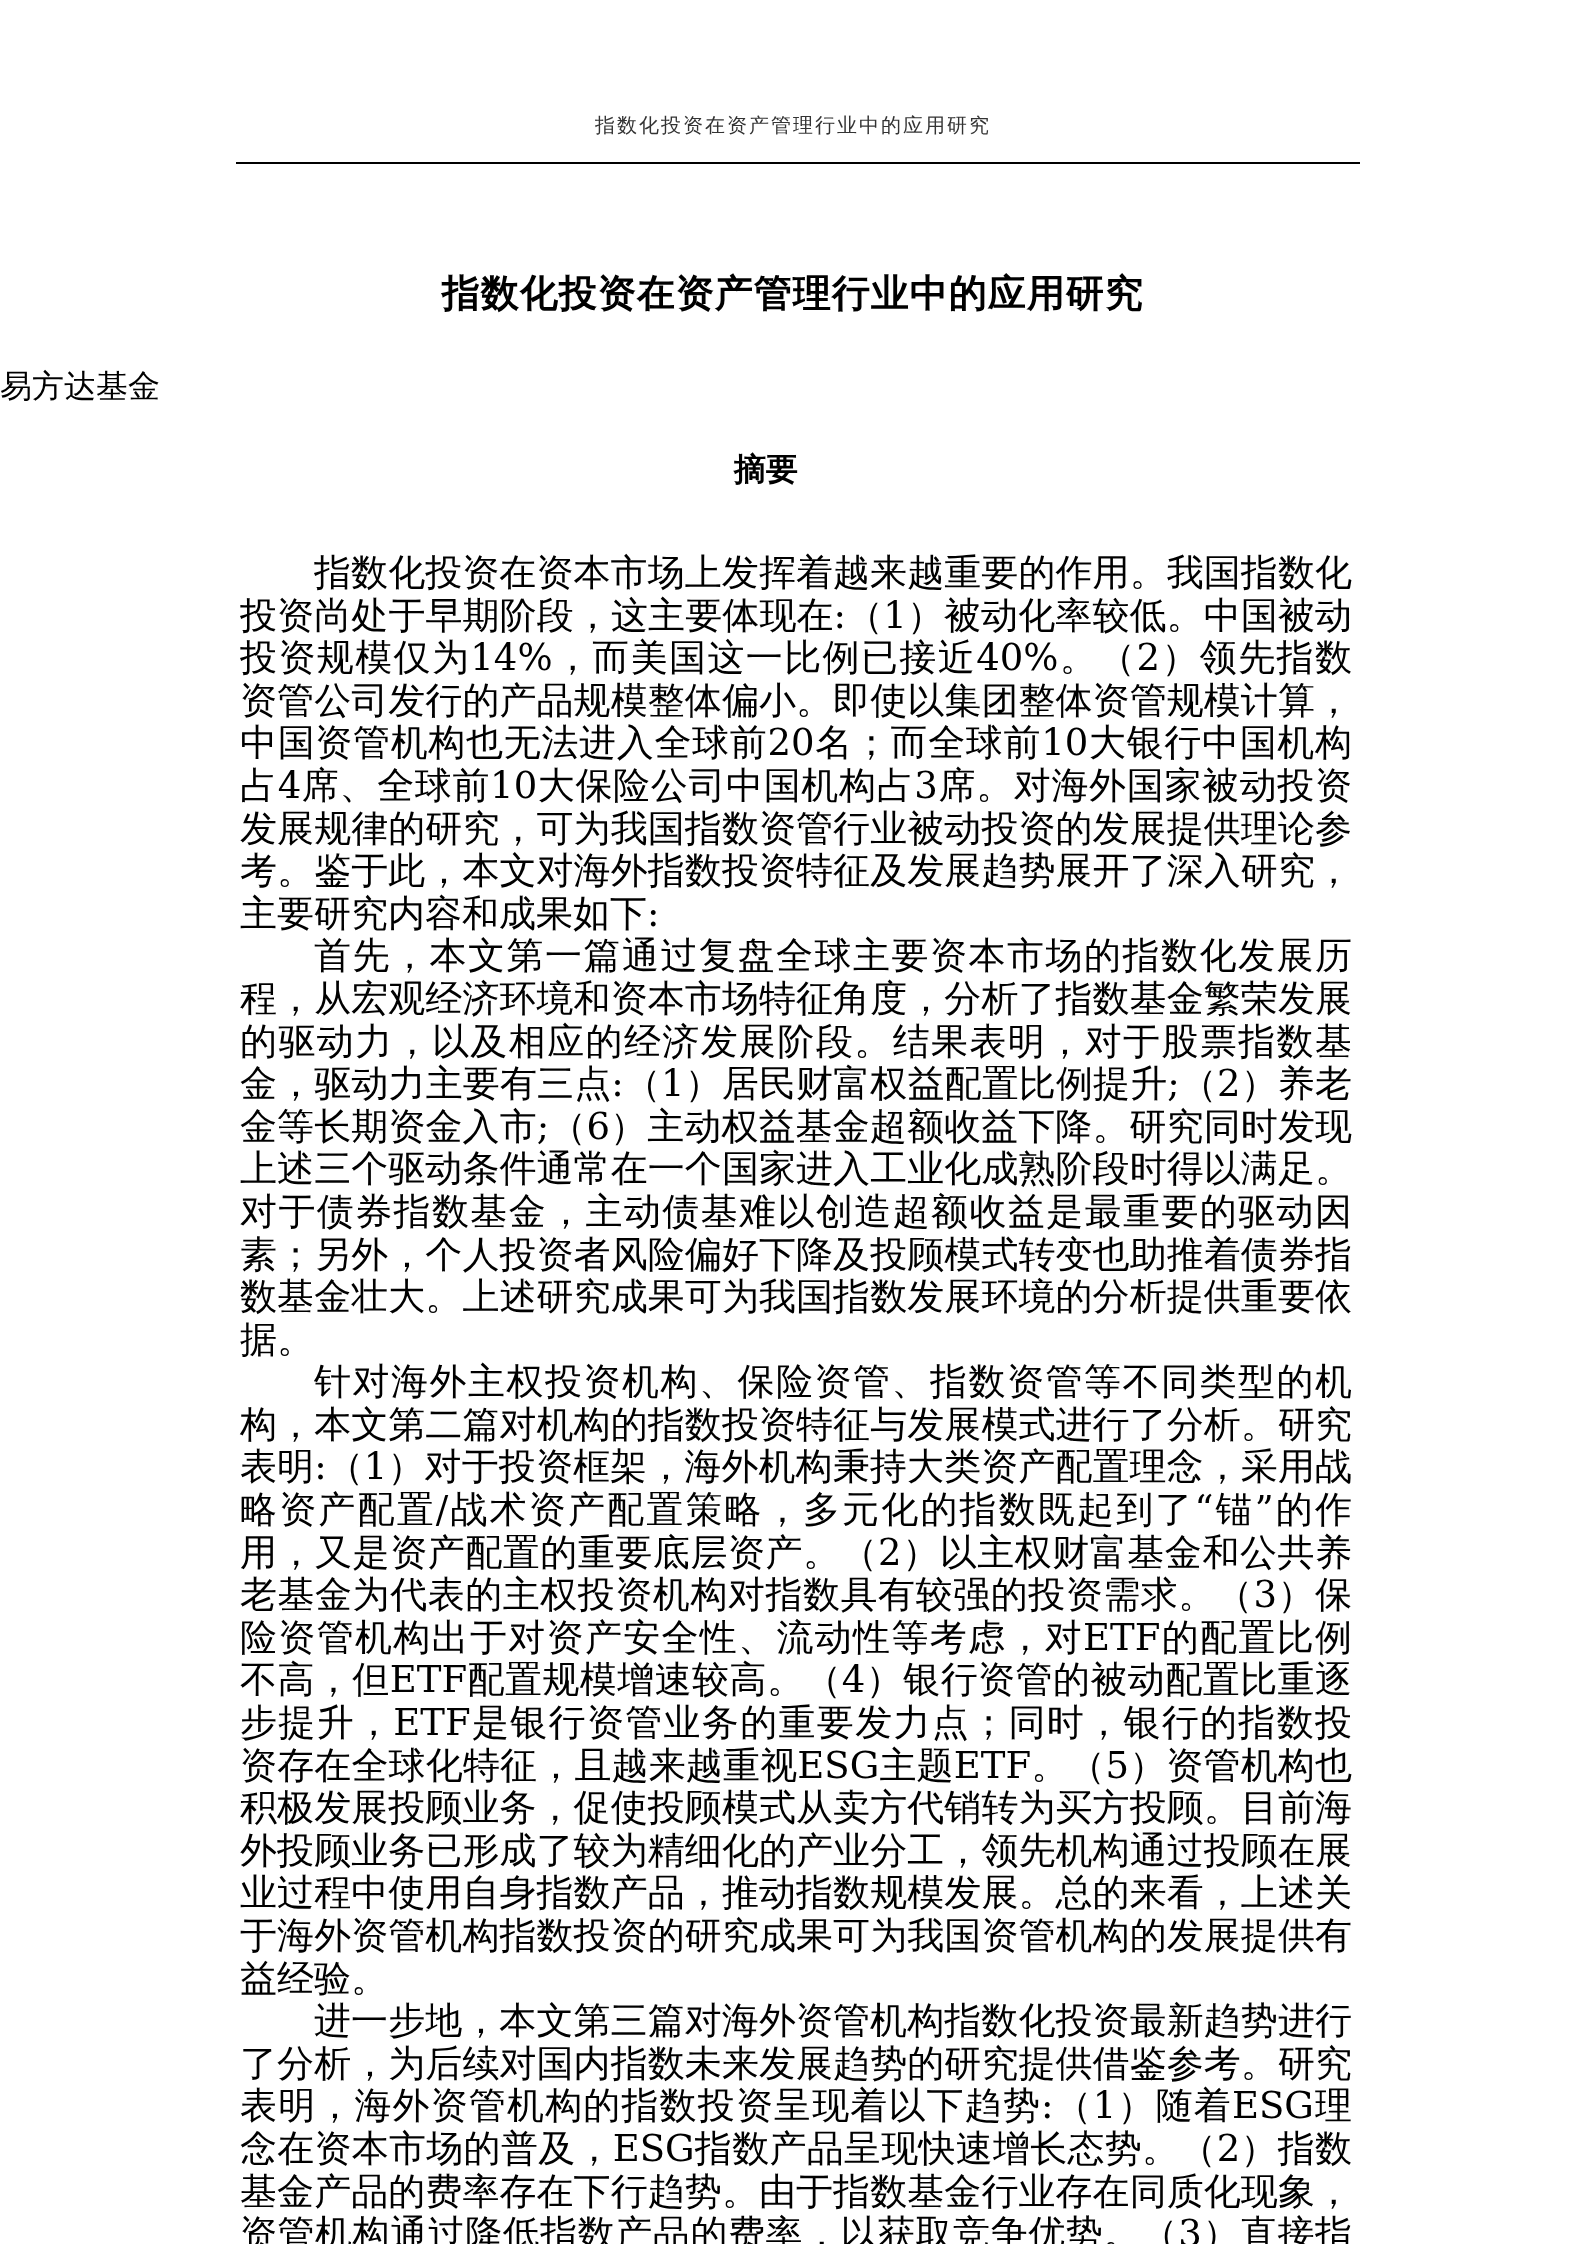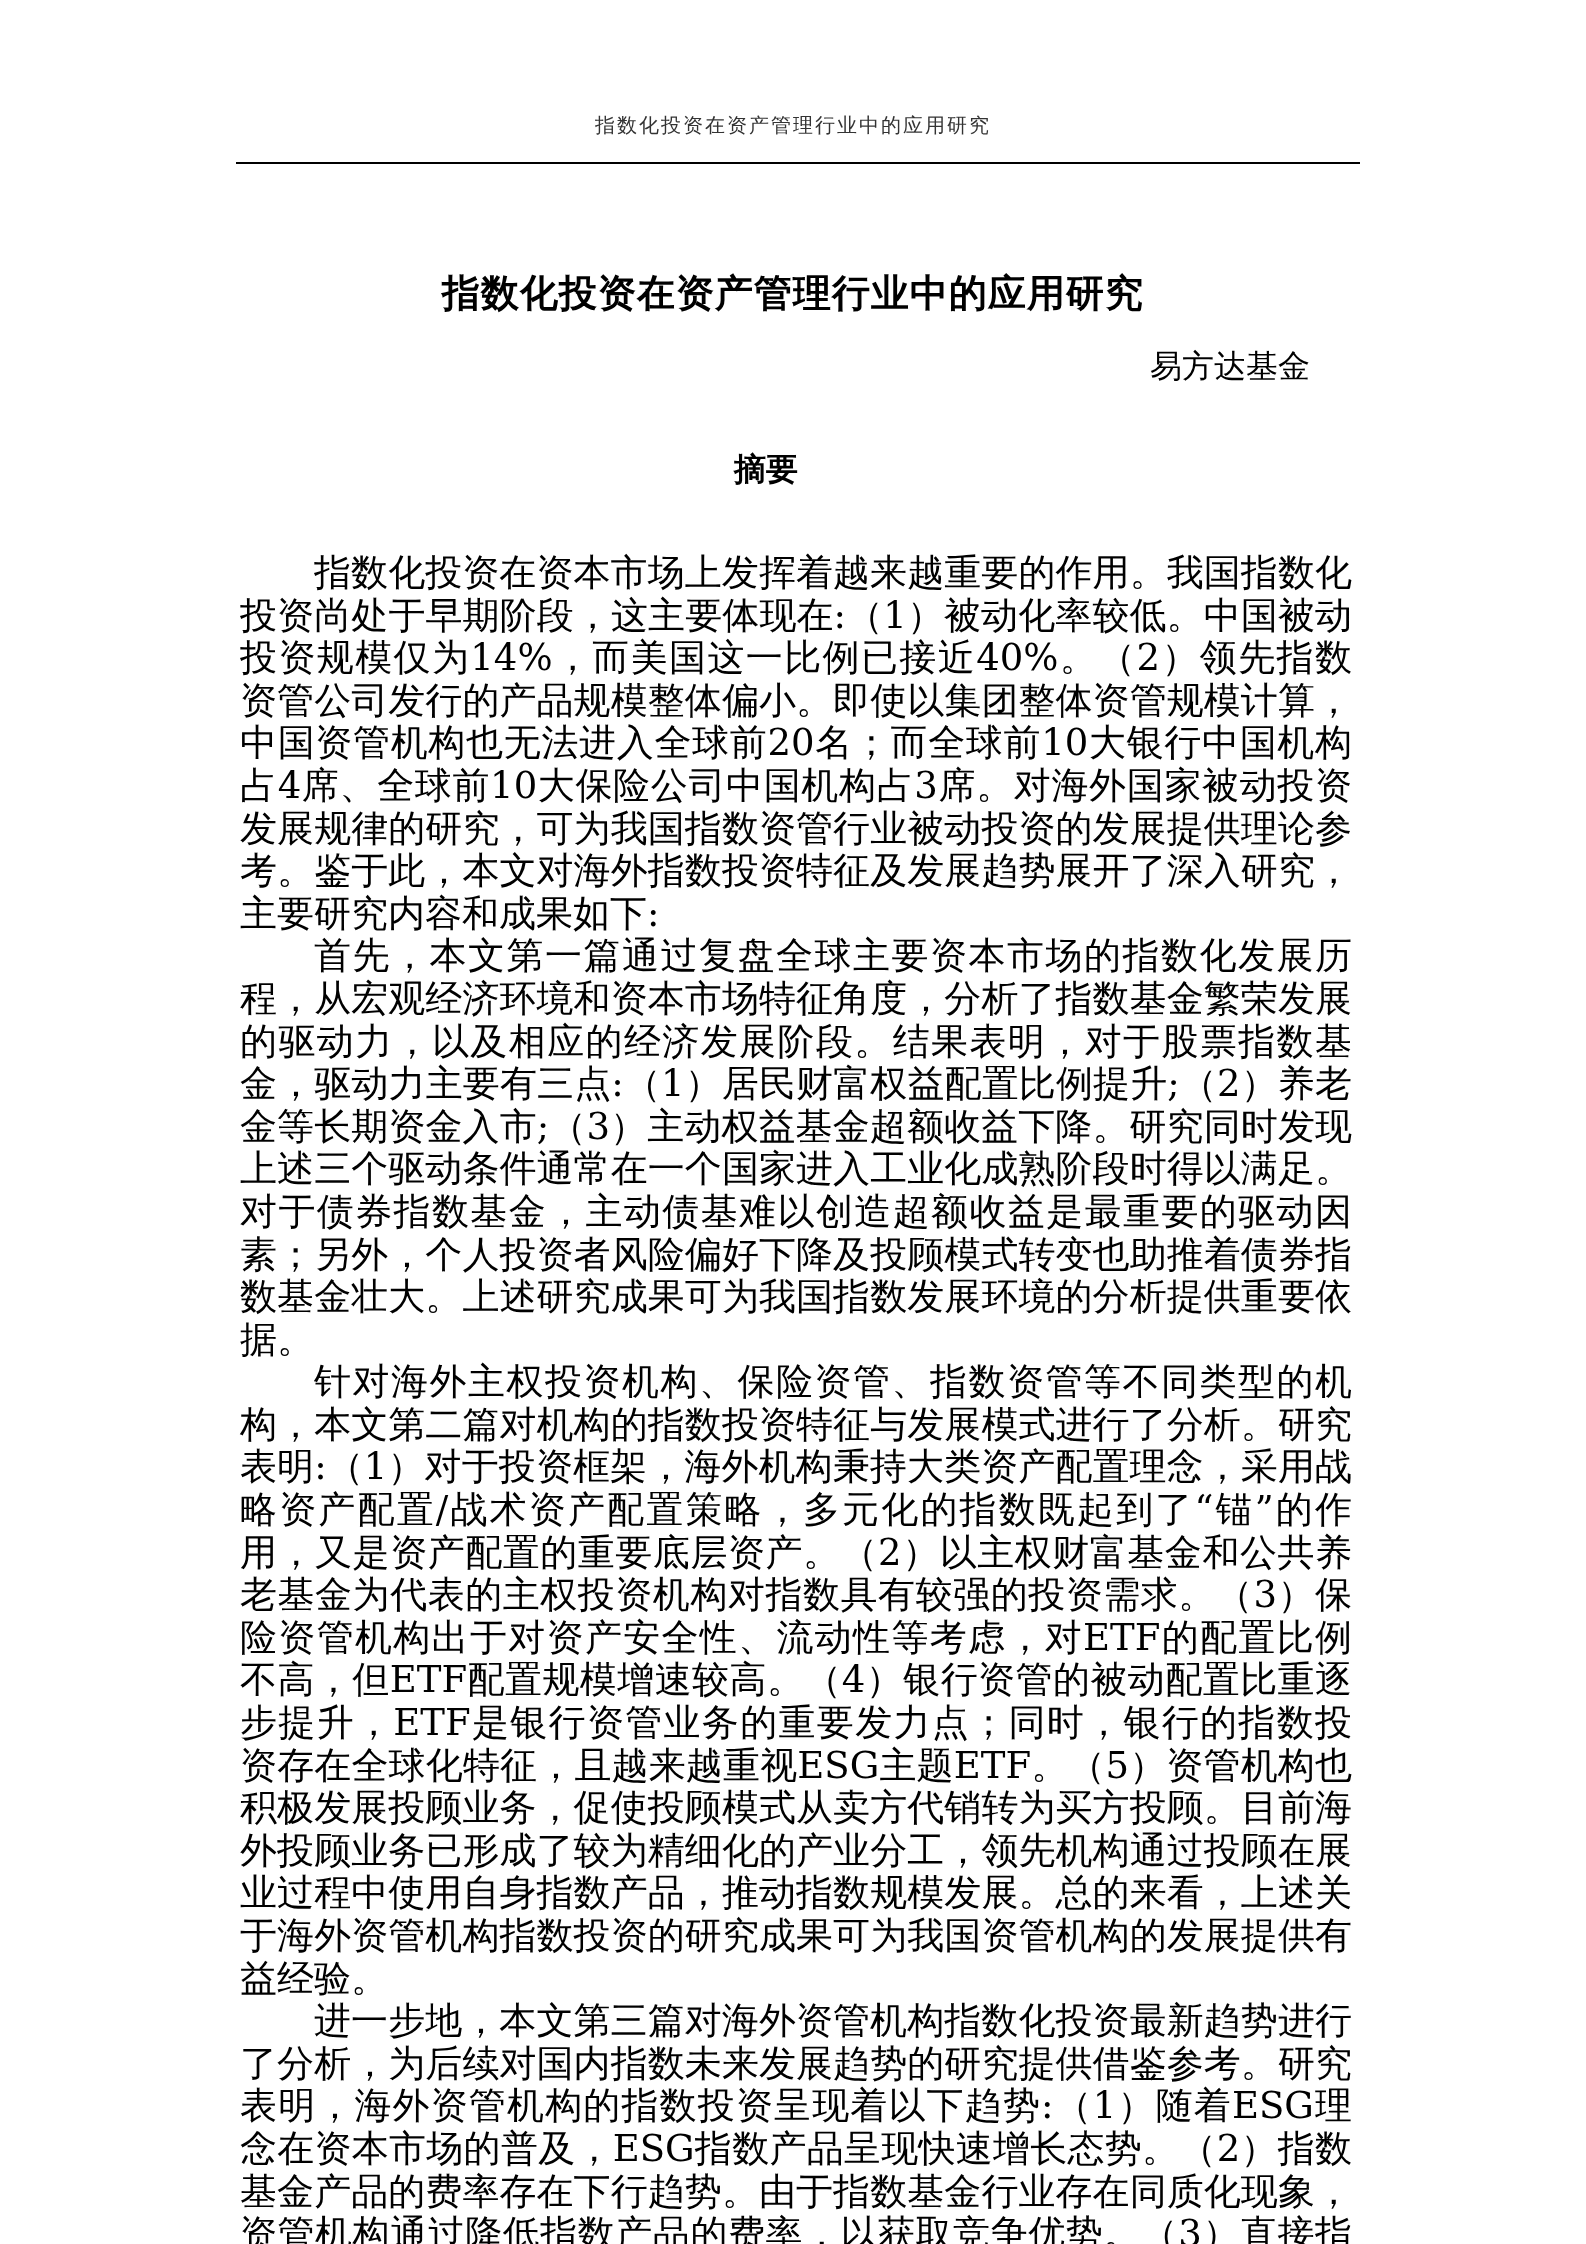--- a/index.html
+++ b/index.html
@@ -3,34 +3,34 @@
 <meta charset="utf-8">
 <style>
   html, body { margin: 0; padding: 0; background: #ffffff; }
   body { width: 1586px; height: 2244px; position: relative; overflow: hidden;
          font-family: "DejaVu Serif", "Liberation Serif", serif; color: #000; }
   .running-header { position: absolute; top: 112px; left: 0; width: 1586px; text-align: center;
          font-size: 20px; color: #333; letter-spacing: 2px; }
   .header-rule { position: absolute; top: 162px; left: 236px; width: 1124px; height: 2px; background: #000; }
   .title { position: absolute; top: 268px; left: 0; width: 1586px; text-align: center;
          font-family: "DejaVu Sans", "Liberation Sans", sans-serif; font-weight: bold; font-size: 38px; letter-spacing: 1px; }
-  .author { position: absolute; top: 345px; left: 0; width: 1310px; text-align: right; font-size: 32px; }
+  .author { position: absolute; top: 365px; left: 0; width: 1310px; text-align: left; font-size: 32px; }
   .abstract-heading { position: absolute; top: 448px; left: 0; width: 1532px; text-align: center;
          font-family: "DejaVu Sans", "Liberation Sans", sans-serif; font-weight: bold; font-size: 32px; }
   .body { position: absolute; top: 552px; left: 240px; width: 1112px; }
   .para { font-size: 37px; line-height: 42.6px; text-indent: 2em; margin: 0; text-align: justify; text-align-last: left; }
 </style>
 </head>
 <body>
 
 <div class="running-header">指数化投资在资产管理行业中的应用研究</div>
 <div class="header-rule"></div>
 
 <h1 class="title" style="margin:0;">指数化投资在资产管理行业中的应用研究</h1>
 <div class="author">易方达基金</div>
 <h2 class="abstract-heading" style="margin:0;">摘要</h2>
 
 <div class="body">
   <p class="para">指数化投资在资本市场上发挥着越来越重要的作用。我国指数化投资尚处于早期阶段，这主要体现在:（1）被动化率较低。中国被动投资规模仅为14%，而美国这一比例已接近40%。（2）领先指数资管公司发行的产品规模整体偏小。即使以集团整体资管规模计算，中国资管机构也无法进入全球前20名；而全球前10大银行中国机构占4席、全球前10大保险公司中国机构占3席。对海外国家被动投资发展规律的研究，可为我国指数资管行业被动投资的发展提供理论参考。鉴于此，本文对海外指数投资特征及发展趋势展开了深入研究，主要研究内容和成果如下:</p>
-  <p class="para">首先，本文第一篇通过复盘全球主要资本市场的指数化发展历程，从宏观经济环境和资本市场特征角度，分析了指数基金繁荣发展的驱动力，以及相应的经济发展阶段。结果表明，对于股票指数基金，驱动力主要有三点:（1）居民财富权益配置比例提升;（2）养老金等长期资金入市;（3）主动权益基金超额收益下降。研究同时发现上述三个驱动条件通常在一个国家进入工业化成熟阶段时得以满足。对于债券指数基金，主动债基难以创造超额收益是最重要的驱动因素；另外，个人投资者风险偏好下降及投顾模式转变也助推着债券指数基金壮大。上述研究成果可为我国指数发展环境的分析提供重要依据。</p>
+  <p class="para">首先，本文第一篇通过复盘全球主要资本市场的指数化发展历程，从宏观经济环境和资本市场特征角度，分析了指数基金繁荣发展的驱动力，以及相应的经济发展阶段。结果表明，对于股票指数基金，驱动力主要有三点:（1）居民财富权益配置比例提升;（2）养老金等长期资金入市;（6）主动权益基金超额收益下降。研究同时发现上述三个驱动条件通常在一个国家进入工业化成熟阶段时得以满足。对于债券指数基金，主动债基难以创造超额收益是最重要的驱动因素；另外，个人投资者风险偏好下降及投顾模式转变也助推着债券指数基金壮大。上述研究成果可为我国指数发展环境的分析提供重要依据。</p>
   <p class="para">针对海外主权投资机构、保险资管、指数资管等不同类型的机构，本文第二篇对机构的指数投资特征与发展模式进行了分析。研究表明:（1）对于投资框架，海外机构秉持大类资产配置理念，采用战略资产配置/战术资产配置策略，多元化的指数既起到了“锚”的作用，又是资产配置的重要底层资产。（2）以主权财富基金和公共养老基金为代表的主权投资机构对指数具有较强的投资需求。（3）保险资管机构出于对资产安全性、流动性等考虑，对ETF的配置比例不高，但ETF配置规模增速较高。（4）银行资管的被动配置比重逐步提升，ETF是银行资管业务的重要发力点；同时，银行的指数投资存在全球化特征，且越来越重视ESG主题ETF。（5）资管机构也积极发展投顾业务，促使投顾模式从卖方代销转为买方投顾。目前海外投顾业务已形成了较为精细化的产业分工，领先机构通过投顾在展业过程中使用自身指数产品，推动指数规模发展。总的来看，上述关于海外资管机构指数投资的研究成果可为我国资管机构的发展提供有益经验。</p>
   <p class="para">进一步地，本文第三篇对海外资管机构指数化投资最新趋势进行了分析，为后续对国内指数未来发展趋势的研究提供借鉴参考。研究表明，海外资管机构的指数投资呈现着以下趋势:（1）随着ESG理念在资本市场的普及，ESG指数产品呈现快速增长态势。（2）指数基金产品的费率存在下行趋势。由于指数基金行业存在同质化现象，资管机构通过降低指数产品的费率，以获取竞争优势。（3）直接指数化投资（Direct Indexing）得到了越来越多的关注。（4）以指数产品为底层资产的模型组合（Model Portfolio）数量不断攀升。模型组合是一</p>
 </div>
 
 </body></html>

